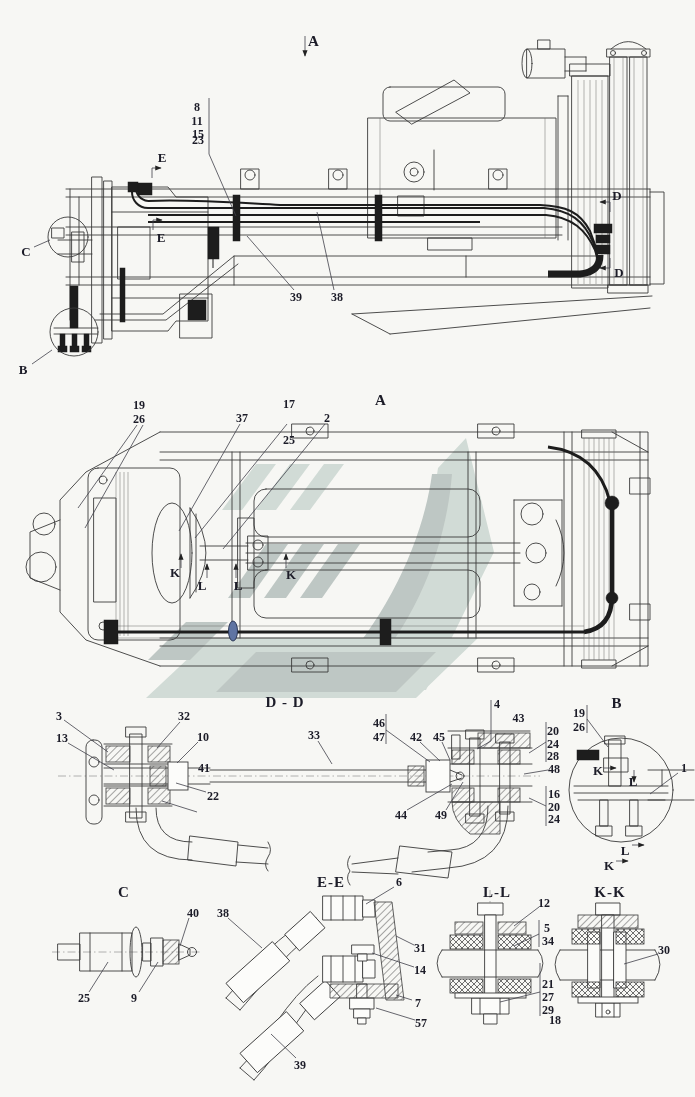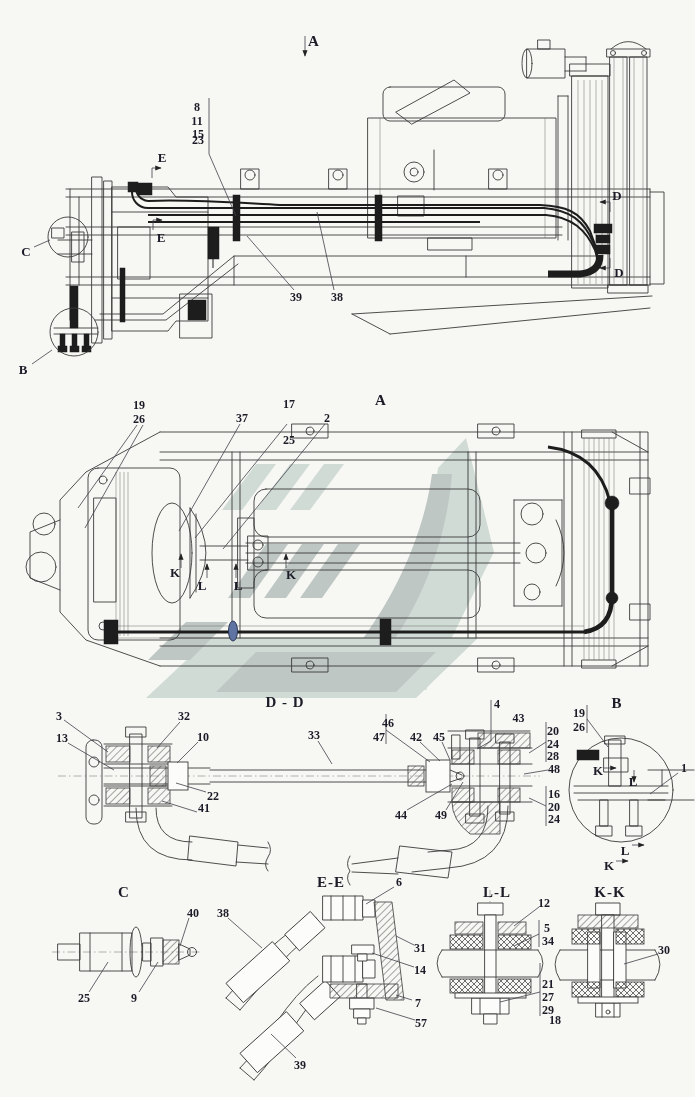--- a/index.html
+++ b/index.html
@@ -495,22 +495,22 @@
       <div class="lbl co" style="left: 242px; top: 418px;">37</div>
       <div class="lbl co" style="left: 289px; top: 404px;">17</div>
       <div class="lbl co" style="left: 289px; top: 440px;">25</div>
       <div class="lbl co" style="left: 327px; top: 418px;">2</div>
       <div class="lbl co" style="left: 59px; top: 716px;">3</div>
       <div class="lbl co" style="left: 62px; top: 738px;">13</div>
       <div class="lbl co" style="left: 184px; top: 716px; text-align: right;">32</div>
       <div class="lbl co" style="left: 203px; top: 737px;">10</div>
       <div class="lbl co" style="left: 314px; top: 735px;">33</div>
       <div class="lbl co" style="left: 213px; top: 796px;">22</div>
-      <div class="lbl co" style="left: 204px; top: 808px;">41</div>
-      <div class="lbl co" style="left: 388px; top: 723px;">46</div>
+      <div class="lbl co" style="left: 204px; top: 768px;">41</div>
+      <div class="lbl co" style="left: 379px; top: 723px;">46</div>
       <div class="lbl co" style="left: 379px; top: 737px;">47</div>
       <div class="lbl co" style="left: 416px; top: 737px;">42</div>
       <div class="lbl co" style="left: 439px; top: 737px;">45</div>
       <div class="lbl co" style="left: 497px; top: 704px;">4</div>
       <div class="lbl co" style="left: 498px; top: 718px; padding-left: 41px;">43</div>
       <div class="lbl co" style="left: 553px; top: 731px;">20</div>
       <div class="lbl co" style="left: 553px; top: 744px;">24</div>
       <div class="lbl co" style="left: 553px; top: 756px;">28</div>
       <div class="lbl co" style="left: 554px; top: 769px;">48</div>
       <div class="lbl co" style="left: 554px; top: 794px;">16</div>

